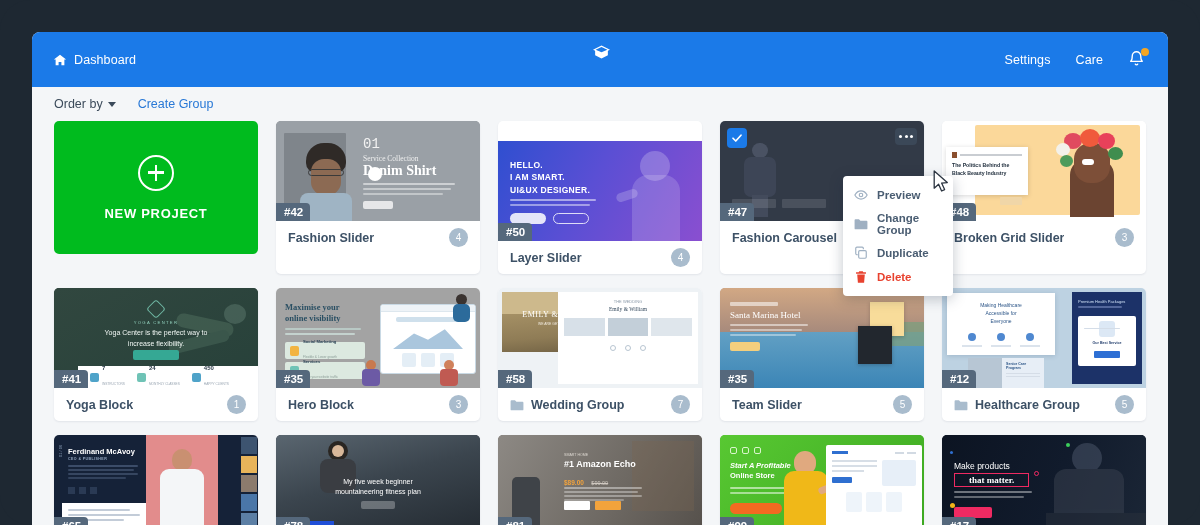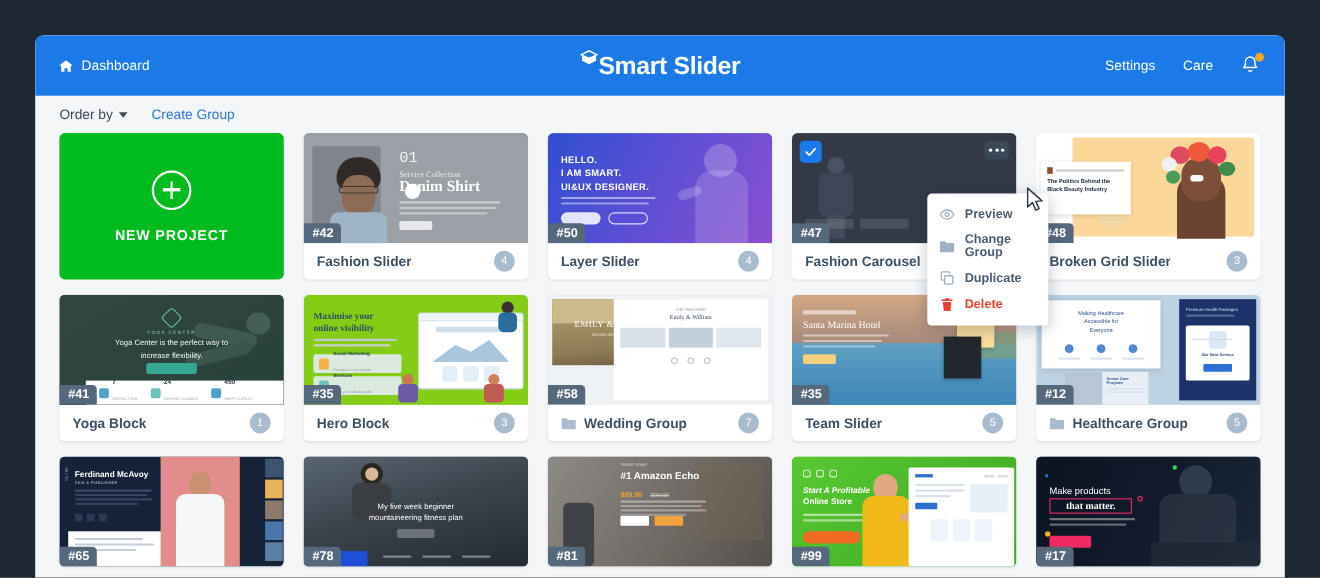--- a/index.html
+++ b/index.html
@@ -206,21 +206,20 @@
           <path d="M12 3L1.5 11.2h3V21h5.1v-5.6h4.8V21h5.1v-9.8h3L12 3z"></path>
         </svg>
         <span>Dashboard</span>
       </div>
 
       <div class="logo-wrap">
         <div class="logo">
           <svg class="cap-ico" viewBox="0 0 24 20" fill="#fff">
             <path d="M12 0L0 6l3 1.5V14l9 4.5L21 14V7.5L24 6 12 0zm0 2.4l8.3 3.6L12 9.7 3.7 6 12 2.4z"></path>
           </svg>
-          <span>Smart Slider</span>
         </div>
       </div>
 
       <div class="hdr-right">
         <span class="hlink">Settings</span>
         <span class="hlink">Care</span>
         <span class="bell-wrap">
           <svg class="bell-ico" viewBox="0 0 24 24" fill="none" stroke="#fff" stroke-width="1.9">
             <path d="M18 8.5a6 6 0 10-12 0c0 6-2.2 7.5-2.2 7.5h16.4S18 14.5 18 8.5z" stroke-linejoin="round"></path>
             <path d="M13.7 20a2 2 0 01-3.4 0" stroke-linecap="round"></path>
@@ -267,21 +266,21 @@
           <div style="position:absolute;left:92px;top:46px;width:14px;height:14px;border-radius:50%;background:#fff;"></div>
           <div class="sid">#42</div>
         </div>
         <div class="card-foot">
           <span class="card-title">Fashion Slider</span>
           <span class="count">4</span>
         </div>
       </div>
 
       <div class="card">
-        <div class="thumb" style="background:linear-gradient(118deg,#2f4fd0 0%,#5a4fd4 45%,#8a4fd0 100%);">
+        <div class="thumb" style="background:linear-gradient(118deg,#2f4fd0 0%,#5a4fd4 45%,#8a4fd0 100%);margin-top:20px;">
           <div style="position:absolute;right:4px;top:6px;width:84px;height:94px;">
             <div style="position:absolute;left:26px;top:4px;width:30px;height:30px;border-radius:50%;background:rgba(255,255,255,.22);"></div>
             <div style="position:absolute;left:18px;top:28px;width:48px;height:66px;border-radius:16px 16px 0 0;background:rgba(255,255,255,.16);"></div>
             <div style="position:absolute;left:2px;top:44px;width:22px;height:9px;border-radius:5px;background:rgba(255,255,255,.2);transform:rotate(-18deg);"></div>
           </div>
           <div class="tx" style="left:12px;top:18px;">
             <div style="font-size:8.5px;font-weight:bold;letter-spacing:.3px;line-height:1.45;">HELLO.</div>
             <div style="font-size:8.5px;font-weight:bold;letter-spacing:.3px;line-height:1.45;">I AM SMART.</div>
             <div style="font-size:8.5px;font-weight:bold;letter-spacing:.3px;line-height:1.45;">UI&amp;UX DESIGNER.</div>
           </div>
@@ -387,21 +386,21 @@
           </div>
           <div class="sid">#41</div>
         </div>
         <div class="card-foot">
           <span class="card-title">Yoga Block</span>
           <span class="count">1</span>
         </div>
       </div>
 
       <div class="card">
-        <div class="thumb" style="background:#84cc16;">
+        <div class="thumb" style="background:#a3a3a3;">
           <div class="tx" style="left:9px;top:14px;width:86px;">
             <div style="font-family:'Liberation Serif',serif;font-size:8.5px;font-weight:bold;color:#2a4f63;line-height:1.25;">Maximise your</div>
             <div style="font-family:'Liberation Serif',serif;font-size:8.5px;font-weight:bold;color:#2a4f63;line-height:1.25;">online visibility</div>
           </div>
           <div class="bar" style="left:9px;top:40px;width:76px;height:2px;background:#b9c9c5;"></div>
           <div class="bar" style="left:9px;top:45px;width:70px;height:2px;background:#c4d2ce;"></div>
           <div style="position:absolute;left:9px;top:54px;width:80px;height:17px;background:#dce9e0;border-radius:2px;display:flex;align-items:center;gap:4px;padding-left:5px;">
             <span style="width:9px;height:10px;background:#f2b441;border-radius:2px;display:block;"></span>
             <span><b style="font-size:4.2px;color:#2c4557;display:block;">Social Marketing</b><span style="font-size:3.2px;color:#8fa09a;">Flexible &amp; Lower growth</span></span>
           </div>
@@ -598,21 +597,21 @@
           <div class="bar" style="left:144px;bottom:8px;width:26px;height:1.6px;background:rgba(255,255,255,.4);"></div>
           <div class="sid">#78</div>
         </div>
       </div>
 
       <div class="card">
         <div class="thumb" style="height:100px;background:#6e6a66;">
           <div class="fill" style="background:linear-gradient(120deg,#8d8984 0%,#6d6862 60%,#55504b 100%);"></div>
           <div style="position:absolute;right:8px;top:6px;width:62px;height:70px;background:rgba(120,100,80,.35);"></div>
           <div style="position:absolute;left:14px;bottom:0;width:28px;height:58px;border-radius:5px;background:#3f4348;"></div>
-          <div style="position:absolute;left:66px;top:6px;width:84px;">
+          <div style="position:absolute;left:66px;top:18px;width:84px;">
             <div style="font-size:3.6px;color:#dcd7d0;">SMART HOME</div>
             <div style="font-size:9px;font-weight:bold;color:#fff;margin-top:2px;">#1 Amazon Echo</div>
             <div style="margin-top:2px;">
               <span style="font-size:6.5px;font-weight:bold;color:#f2a33c;">$89.00</span>
               <span style="font-size:5.5px;color:#cfc8c0;text-decoration:line-through;margin-left:3px;">$99.00</span>
             </div>
             <div class="bar" style="left:0;top:34px;width:78px;height:1.6px;background:rgba(255,255,255,.4);"></div>
             <div class="bar" style="left:0;top:38px;width:74px;height:1.6px;background:rgba(255,255,255,.35);"></div>
             <div class="bar" style="left:0;top:42px;width:78px;height:1.6px;background:rgba(255,255,255,.35);"></div>
             <div class="bar" style="left:0;top:46px;width:60px;height:1.6px;background:rgba(255,255,255,.3);"></div>

